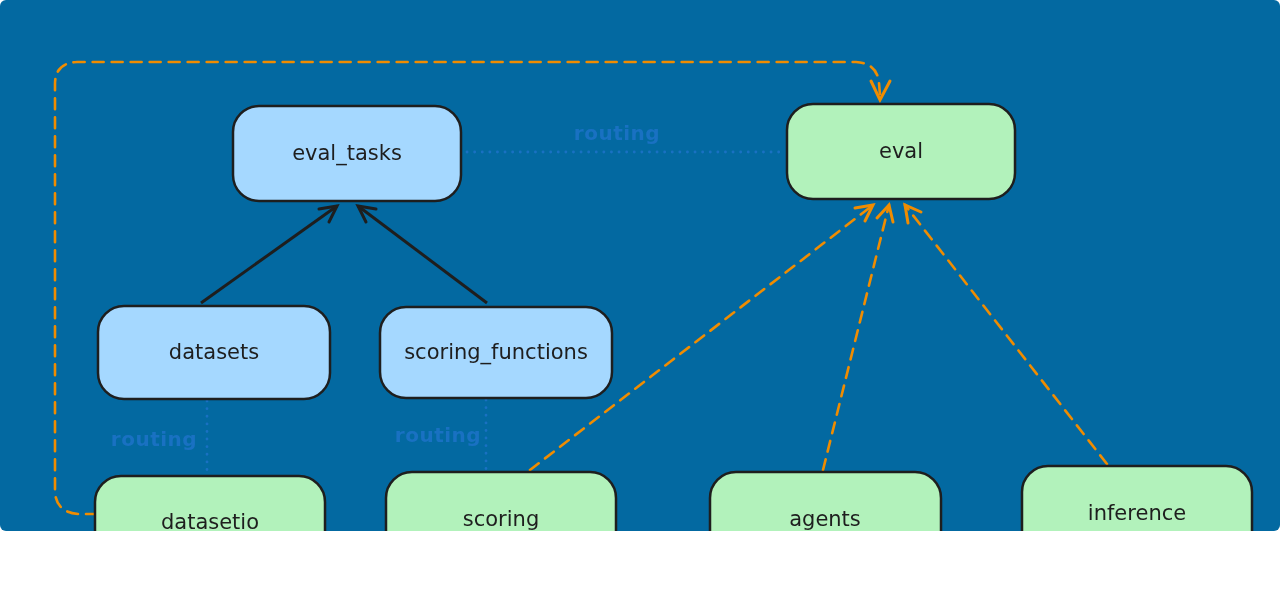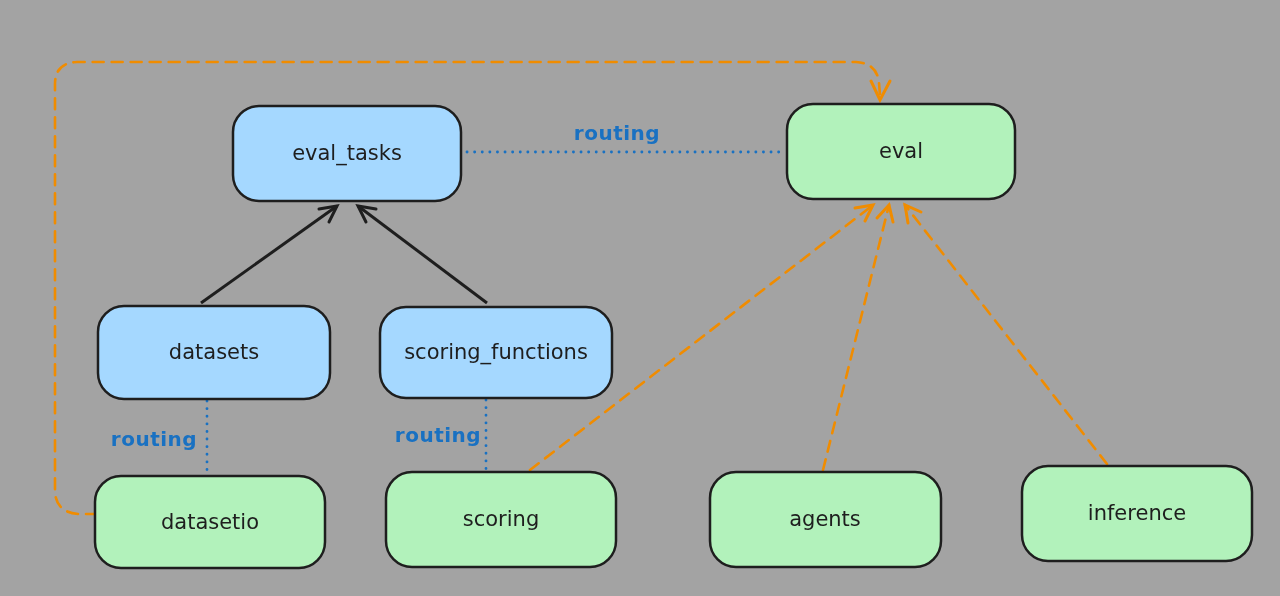--- a/index.html
+++ b/index.html
@@ -1,22 +1,23 @@
 <!DOCTYPE html>
 <html><head>
 <meta charset="utf-8">
 <style>
   html, body { margin: 0; padding: 0; background: #ffffff; }
   .canvas {
     position: relative;
     width: 1280px;
-    height: 596px;
-    background: #a3a3a3;
+    height: 531px;
+    background: #0369a1;
     overflow: hidden;
     font-family: "DejaVu Sans", sans-serif;
+    border-radius: 6px;
   }
   svg text { font-family: "DejaVu Sans", sans-serif; }
   .node-rect { stroke: #1e1e1e; stroke-width: 2.5; }
   .node-label { fill: #1e1e1e; font-size: 21px; text-anchor: middle; }
   .edge-solid  { fill: none; stroke-width: 3; }
   .edge-dashed { fill: none; stroke-width: 2.6; stroke-dasharray: 11 8; stroke-linecap: round; }
   .edge-dotted { fill: none; stroke-width: 2.8; stroke-dasharray: 0.1 7.5; stroke-linecap: round; }
   .arrowhead   { fill: none; stroke-width: 3; stroke-linecap: round; stroke-linejoin: miter; }
   .edge-label  { font-size: 20px; font-weight: bold; text-anchor: middle; letter-spacing: 0.5px; }
 </style>

